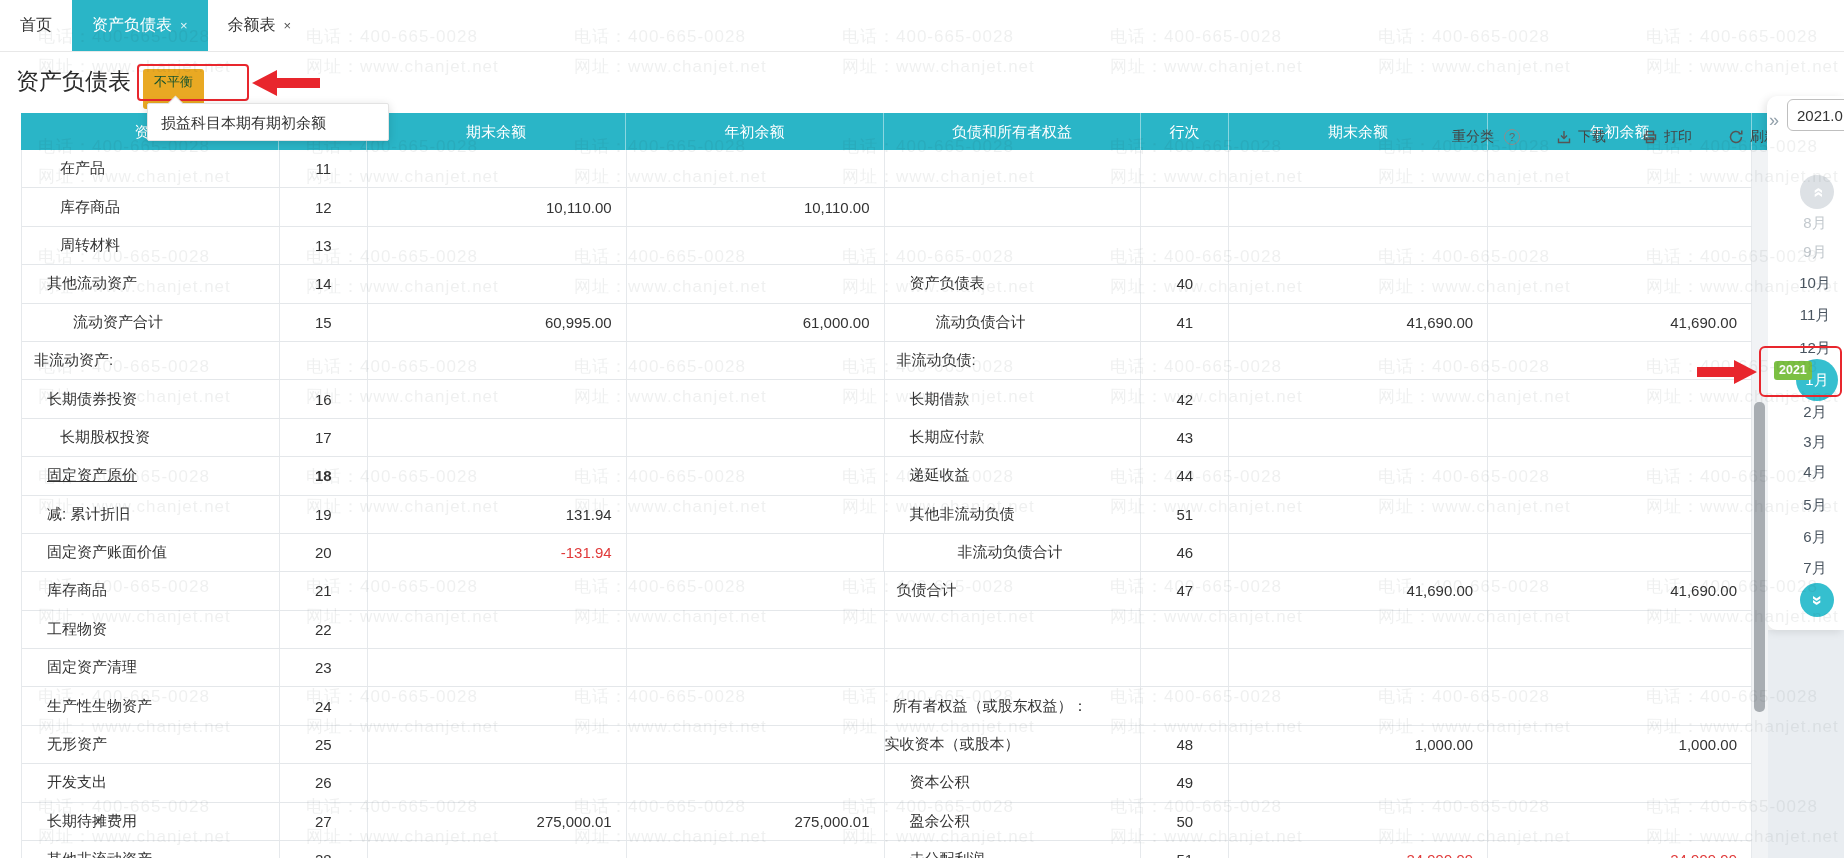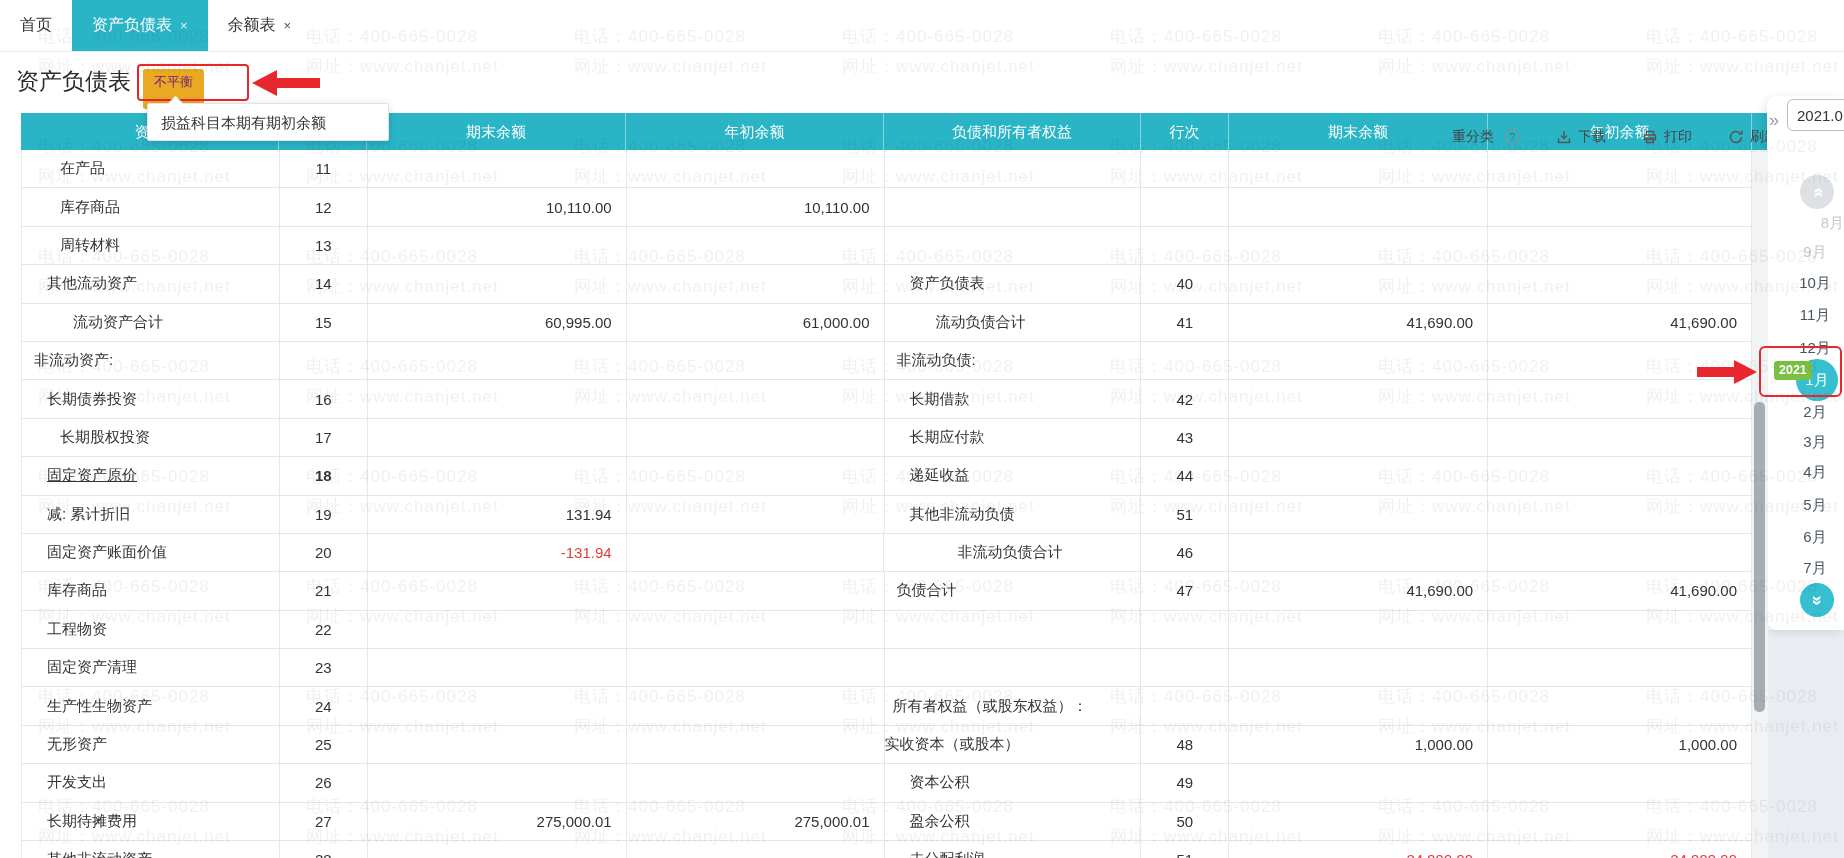--- a/index.html
+++ b/index.html
@@ -12,21 +12,21 @@
     border-bottom:1px solid #e8e8e8; display:flex; align-items:stretch; z-index:6;
     box-shadow:0 2px 4px rgba(0,0,0,.04); }
   .tab { display:flex; align-items:center; padding:0 20px; font-size:16px; color:#333; cursor:pointer; }
   .tab.active { background:#2ab5c7; color:#fff; }
   .tab-close { margin-left:8px; font-size:13px; opacity:.85; }
 
   
   .titlebar { position:absolute; left:0; top:52px; width:1844px; height:61px; background:#fff; z-index:6; }
   .page-title { position:absolute; left:16px; top:14px; font-size:23px; font-weight:500; color:#2b2b2b; }
   .status-badge { position:absolute; left:143px; top:17px; height:40px; line-height:25px;
-    background:#e9a923; color:#701a75; font-size:13px; padding:0 11px; border-radius:3px; }
+    background:#e9a923; color:#14532d; font-size:13px; padding:0 11px; border-radius:3px; }
   .status-badge::before { content:""; position:absolute; left:-6px; bottom:3px;
     border:6px solid transparent; border-right-color:#e9a923; border-bottom-width:0; }
 
   
   .anno { position:absolute; z-index:70; pointer-events:none; }
   .red-box-2 { left:1759px; top:346px; width:83px; height:51px; border:2px solid #e8262d; border-radius:6px; }
 
   
   .tooltip { position:absolute; left:147px; top:103px; width:242px; height:38px; line-height:37px;
     background:#fff; border:1px solid #e3e3e3; box-shadow:0 2px 10px rgba(0,0,0,.15);
@@ -598,21 +598,21 @@
       </div>
       <div class="wm-tile" style="left: 1378px; top: 792px;">
         <div>电话：400-665-0028</div>
         <div>网址：www.chanjet.net</div>
       </div>
       <div class="wm-tile" style="left: 1646px; top: 792px;">
         <div>电话：400-665-0028</div>
         <div>网址：www.chanjet.net</div>
       </div>
     </div>
-<div class="month dim" style="top: 209px; text-align: right;">8月</div>
+<div class="month dim" style="top: 209px;">8月</div>
     <div class="month dim" style="top: 238px;">9月</div>
     <div class="month normal" style="top: 269px;">10月</div>
     <div class="month normal" style="top: 301px;">11月</div>
     <div class="month normal" style="top: 334px;">12月</div>
     <div class="month normal" style="top: 398px;">2月</div>
     <div class="month normal" style="top: 428px;">3月</div>
     <div class="month normal" style="top: 458px;">4月</div>
     <div class="month normal" style="top: 491px;">5月</div>
     <div class="month normal" style="top: 523px;">6月</div>
     <div class="month normal" style="top: 554px;">7月</div>

